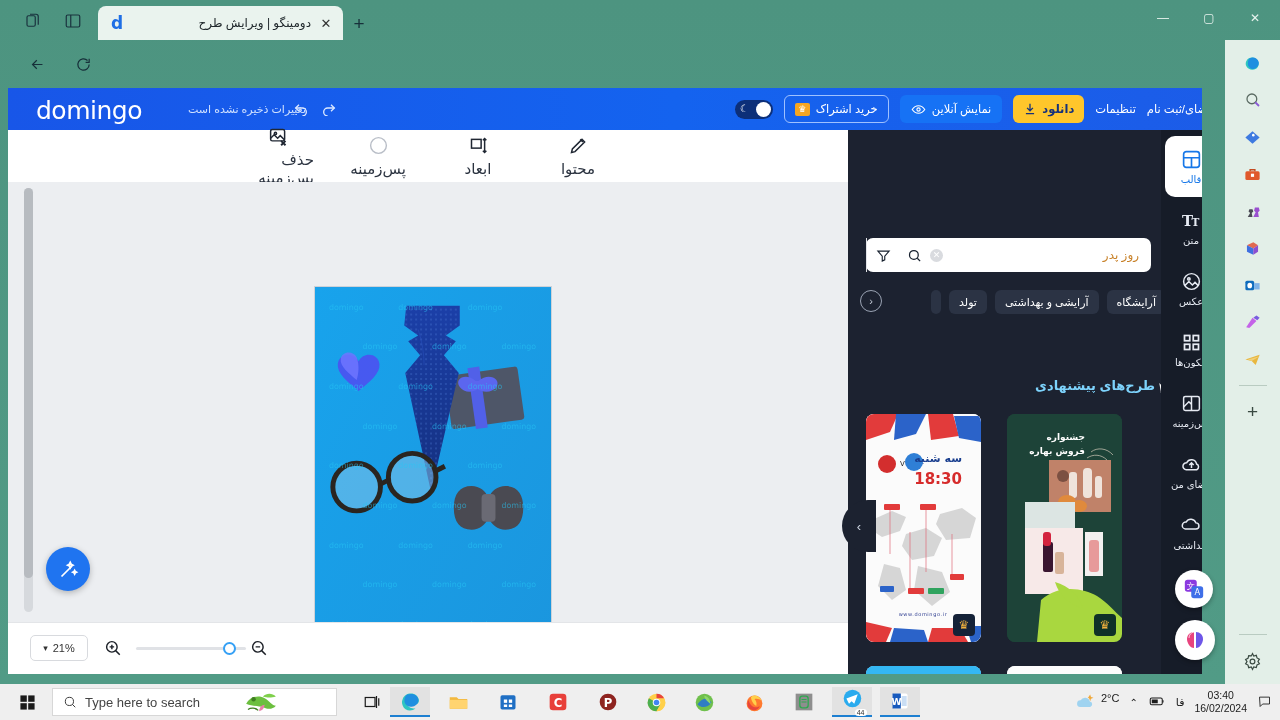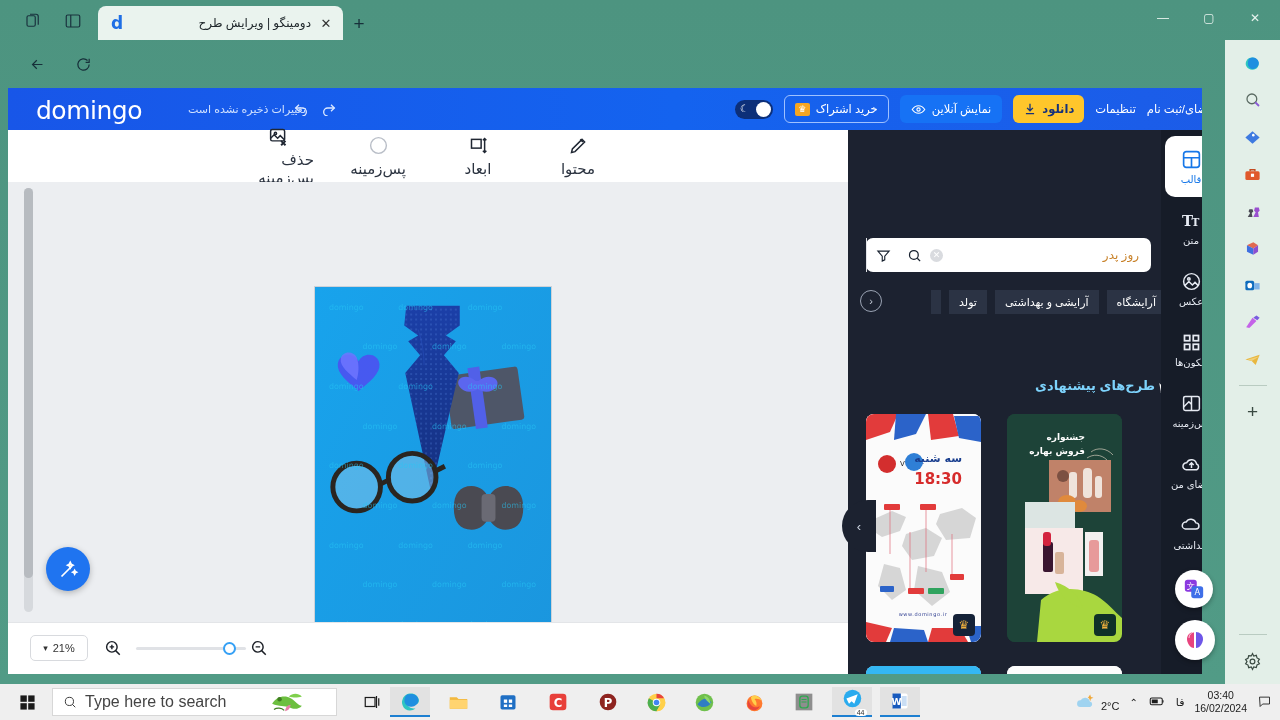--- a/index.html
+++ b/index.html
@@ -131,21 +131,21 @@
   .searchwrap .clear { width: 13px; height:13px; border-radius:50%; background:#d9dbdf; color:#fff;
      font-size: 9px; display:flex;align-items:center;justify-content:center; margin-left: 2px;}
   .searchwrap .sicon { width: 28px; display:flex;align-items:center;justify-content:center; color:#16202e;}
   .searchwrap .sicon svg { width: 15px; height:15px;}
   .searchwrap .filter { width: 34px; height: 34px; border-left:1px solid #e2e4e8; display:flex;
      align-items:center; justify-content:center; color:#16202e;}
   .searchwrap .filter svg { width: 15px; height: 15px;}
 
   .chips { position:absolute; left: 18px; top: 158px; width: 300px; height: 28px; display:flex;
      direction: rtl; gap: 8px; align-items:center; }
-  .chip { background:#2b3344; color:#fff; font-size: 11px; border-radius: 0; height: 24px;
+  .chip { background:#2b3344; color:#fff; font-size: 11px; border-radius: 6px; height: 24px;
      padding: 0 10px; display:flex; align-items:center; white-space:nowrap; }
   .chip.partial { width: 10px; padding: 0; overflow:hidden; }
   .chip-prev { position:absolute; left: -6px; top: 2px; width: 22px; height:22px; border-radius:50%;
      border: 1px solid #9aa3b3; color:#c3cad6; display:flex;align-items:center;justify-content:center;
      font-size: 11px; }
 
   .sect-title { position:absolute; right: 66px; top: 248px; font-size: 13px; color:#7dd3fc; font-weight: 600;
      direction: rtl; }
   .sect-crown { position:absolute; right: 46px; top: 247px; width: 18px; height: 16px; color:#fff;}
 
@@ -182,21 +182,21 @@
      background: #e3efe8; display:flex; flex-direction:column; align-items:center; padding-top: 8px; gap: 7px;}
   .erail-ic { width: 30px; height: 30px; display:flex;align-items:center;justify-content:center; font-size: 16px;}
   .erail-div { width: 28px; height:1px; background:#b9cbc1; margin: 4px 0; }
 
   
   .taskbar { position:absolute; left:0; top: 684px; width: 1280px; height: 36px; background:#efefef; }
   .start { position:absolute; left: 8px; top: 4px; width: 38px; height: 28px; display:flex;
      align-items:center; justify-content:center;}
   .tb-search { position:absolute; left: 52px; top: 4px; width: 285px; height: 28px; background:#fff;
      border:1px solid #d7d7d7; display:flex; align-items:center; gap: 8px; padding-left: 10px; overflow:hidden;}
-  .tb-search .ph { font-size: 16px; color:#444; }
+  .tb-search .ph { font-size: 13px; color:#444; }
   .tb-app { position:absolute; top: 3px; width: 40px; height: 30px; display:flex; align-items:center;
      justify-content:center; font-size: 18px; }
   .tb-app.active { border-bottom: 2px solid #1d7fd1; background:#e2e2e2;}
   .tray { position:absolute; right: 8px; top: 0; height: 36px; display:flex; align-items:center; gap: 10px;
      font-size: 11px; color:#1b1b1b;}
   .clock { display:flex; flex-direction:column; align-items:center; line-height: 1.25; font-size: 10.5px;}
 </style>
 </head>
 <body>
 
@@ -960,21 +960,21 @@
     <div class="tb-app active" style="left:880px">
       <svg viewBox="0 0 24 24" style="width:20px;height:20px">
           <rect x="3" y="3" width="18" height="18" rx="2" fill="#fff"></rect>
           <rect x="3" y="3" width="10" height="18" fill="#185abd"></rect>
           <text x="8" y="17" font-size="11" fill="#fff" text-anchor="middle" font-family="DejaVu Sans,sans-serif" font-weight="bold">W</text>
           <path d="M14 6h6v12h-6z" fill="#2b7cd3" opacity=".25"></path>
         </svg>
     </div>
 
     <div class="tray">
-      <span style="display:flex;align-items:flex-end;gap:5px">
+      <span style="display:flex;align-items:flex-start;gap:5px">
         <svg viewBox="0 0 24 24" style="width:20px;height:20px">
             <path d="M15 6l2-3 1 3 3 1-3 1-1 3-1-3-2-2z" fill="#f0a83a"></path>
             <path d="M5 18a4 4 0 0 1 .6-8 6 6 0 0 1 11 1.4A3.4 3.4 0 0 1 17 18z" fill="#9fd3f0"></path>
           </svg>
         <span>2°C</span>
       </span>
       <span style="font-size:10px">⌃</span>
       <span>
         <svg viewBox="0 0 24 24" fill="none" stroke="#1b1b1b" stroke-width="1.4" style="width:18px;height:18px">
             <rect x="3" y="8" width="16" height="9" rx="2"></rect>

